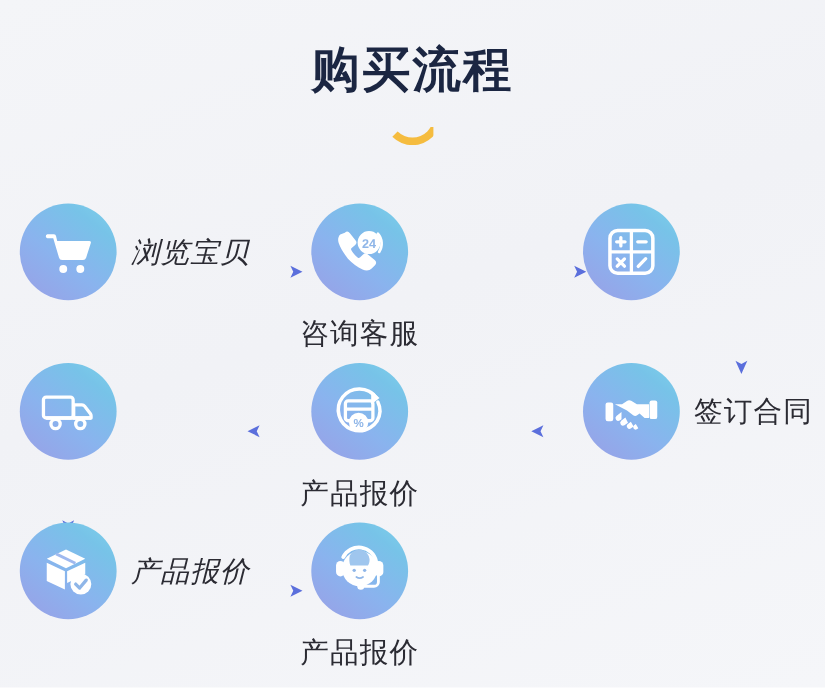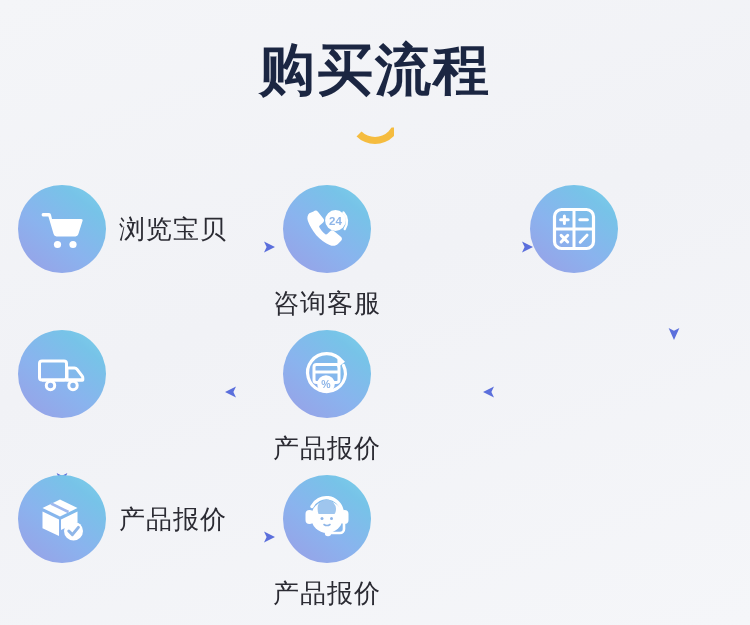--- a/index.html
+++ b/index.html
@@ -26,21 +26,21 @@
   .title-block {
     position: absolute;
     top: 42px;
     left: 0;
     width: 750px;
     text-align: center;
   }
 
   .page-title {
     font-family: "Liberation Sans", "DejaVu Sans", sans-serif;
-    font-size: 56px;
+    font-size: 44px;
     font-weight: bold;
     letter-spacing: 2px;
     color: #1b2642;
     line-height: 1.0;
   }
 
   .title-arc {
     margin: 20px auto 0;
     width: 52px;
     height: 26px;
@@ -99,21 +99,21 @@
     height: 18px;
   }
 
   .arrow-v {
     position: absolute;
     width: 18px;
     height: 48px;
   }
 
   
-  .col-a { left: 18px; }
+  .col-a { left: 18px; font-style: italic; }
   .col-b { left: 273px; flex-direction: column; }
   .col-c { left: 530px; }
 </style>
 </head>
 <body>
 
 <svg width="0" height="0" style="position:absolute" aria-hidden="true">
   <defs>
     <linearGradient id="gradArrowH" x1="0" y1="0" x2="1" y2="0">
       <stop offset="0%" stop-color="#9ddcf3"></stop>
@@ -240,20 +240,34 @@
         <div class="step-label">产品报价</div>
       </div>
 
       <div class="arrow-h" style="left:482px; top:53px;">
         <svg width="48" height="18" viewBox="0 0 48 18">
           <path d="M48 9 H8" stroke="url(#gradArrowHRev)" stroke-width="2.4" fill="none"></path>
           <path d="M1 9 L12 3.6 L9.4 9 L12 14.4 Z" fill="#5b6fdc"></path>
         </svg>
       </div>
 
+      <div class="step col-c">
+        <div class="bubble">
+          <svg width="52" height="52" viewBox="0 0 52 52">
+            <rect x="2.5" y="18" width="7" height="17" rx="2" ry="2" fill="#ffffff"></rect>
+            <rect x="42.5" y="16" width="7" height="17" rx="2" ry="2" fill="#ffffff"></rect>
+            <path d="M11 19.5 h6.5 l4.5 -3 a3.5 3.5 0 0 1 3.8 -.1 l5.2 3.1 h11 v12.5 l-4 0 l-4.6 -4 l-2.2 1.6 a3 3 0 0 1 -3.6 -.1 l-5.6 -4.3" fill="#ffffff"></path>
+            <path d="M17 26.5 l-4.6 3.6 a2.6 2.6 0 0 0 3 4.2 l1.6 -1.1" fill="#ffffff"></path>
+            <path d="M20.5 31.5 l-3.8 3 a2.6 2.6 0 0 0 3 4.2 l3.2 -2.3" fill="#ffffff"></path>
+            <path d="M25.5 35.5 l-2.6 2 a2.4 2.4 0 0 0 2.8 3.9 l2.3 -1.6" fill="#ffffff"></path>
+            <path d="M30 37.5 l-1.6 1.2 a2.2 2.2 0 0 0 2.5 3.6 l1.4 -1" fill="#ffffff"></path>
+          </svg>
+        </div>
+        <div class="step-label">签订合同</div>
+      </div>
     </div>
 
     <div class="arrow-v" style="position:absolute; left:53px; top:253px;">
       <svg width="18" height="48" viewBox="0 0 18 48">
         <path d="M9 0 V38" stroke="url(#gradArrowV)" stroke-width="2.4" fill="none"></path>
         <path d="M9 47 L3.6 35 L9 37.8 L14.4 35 Z" fill="#5b6fdc"></path>
       </svg>
     </div>
 
     <div class="row">

